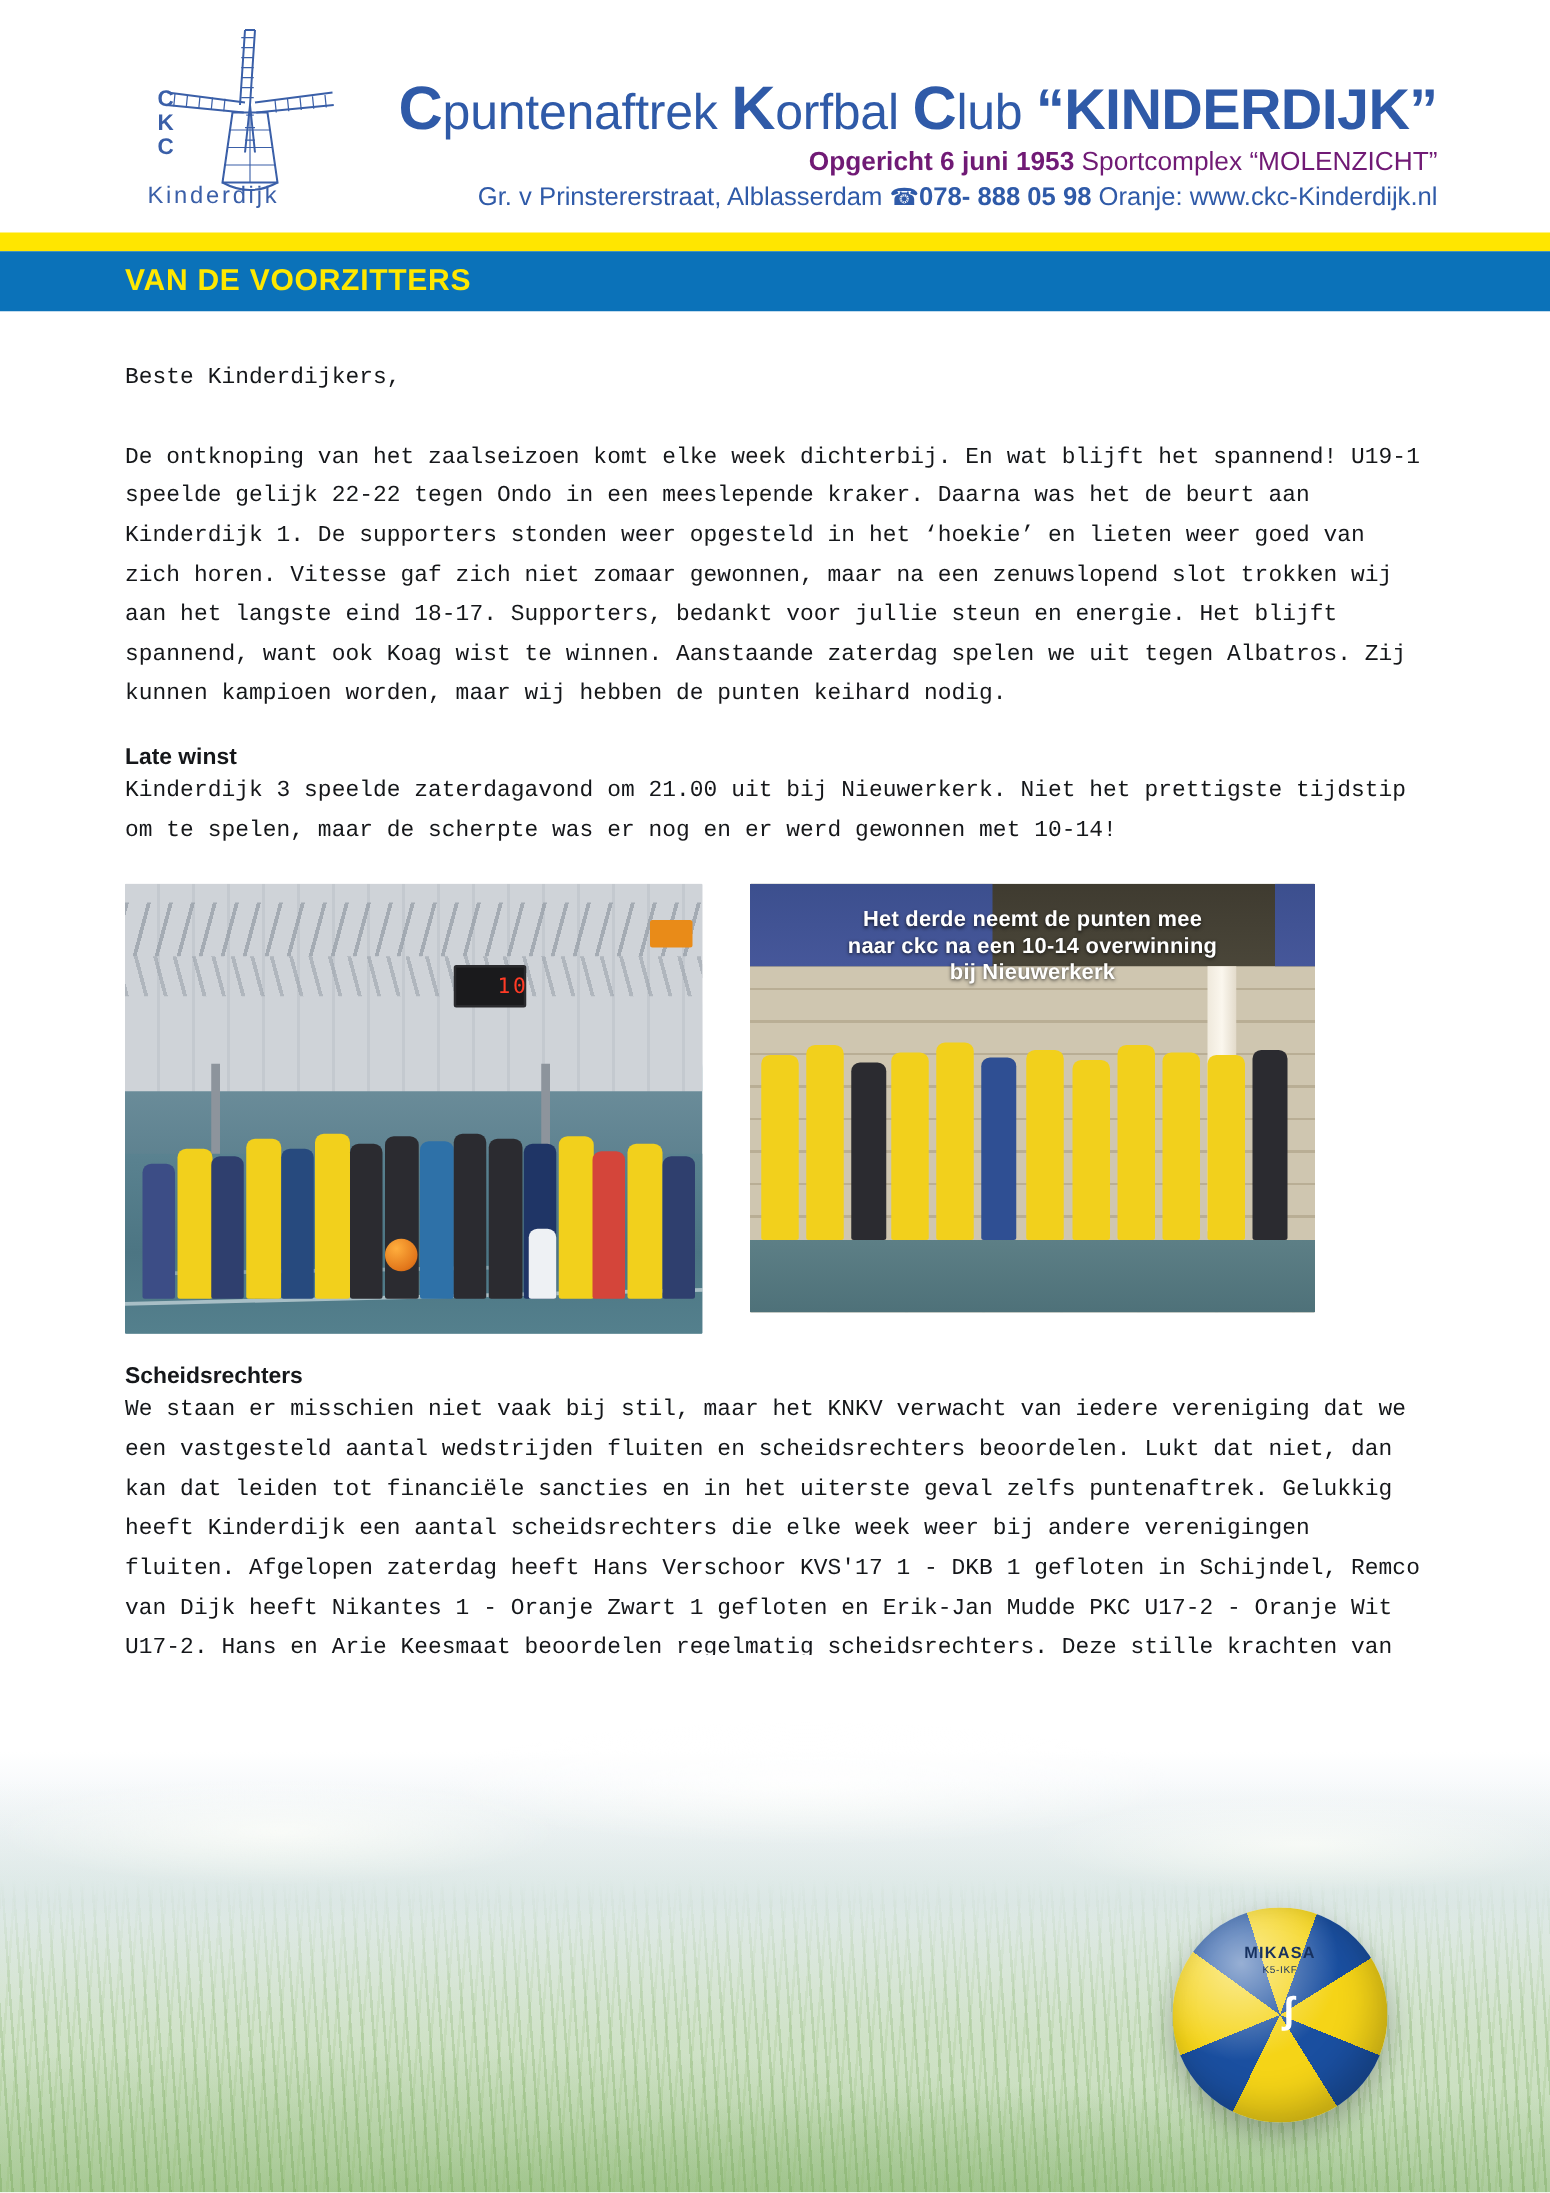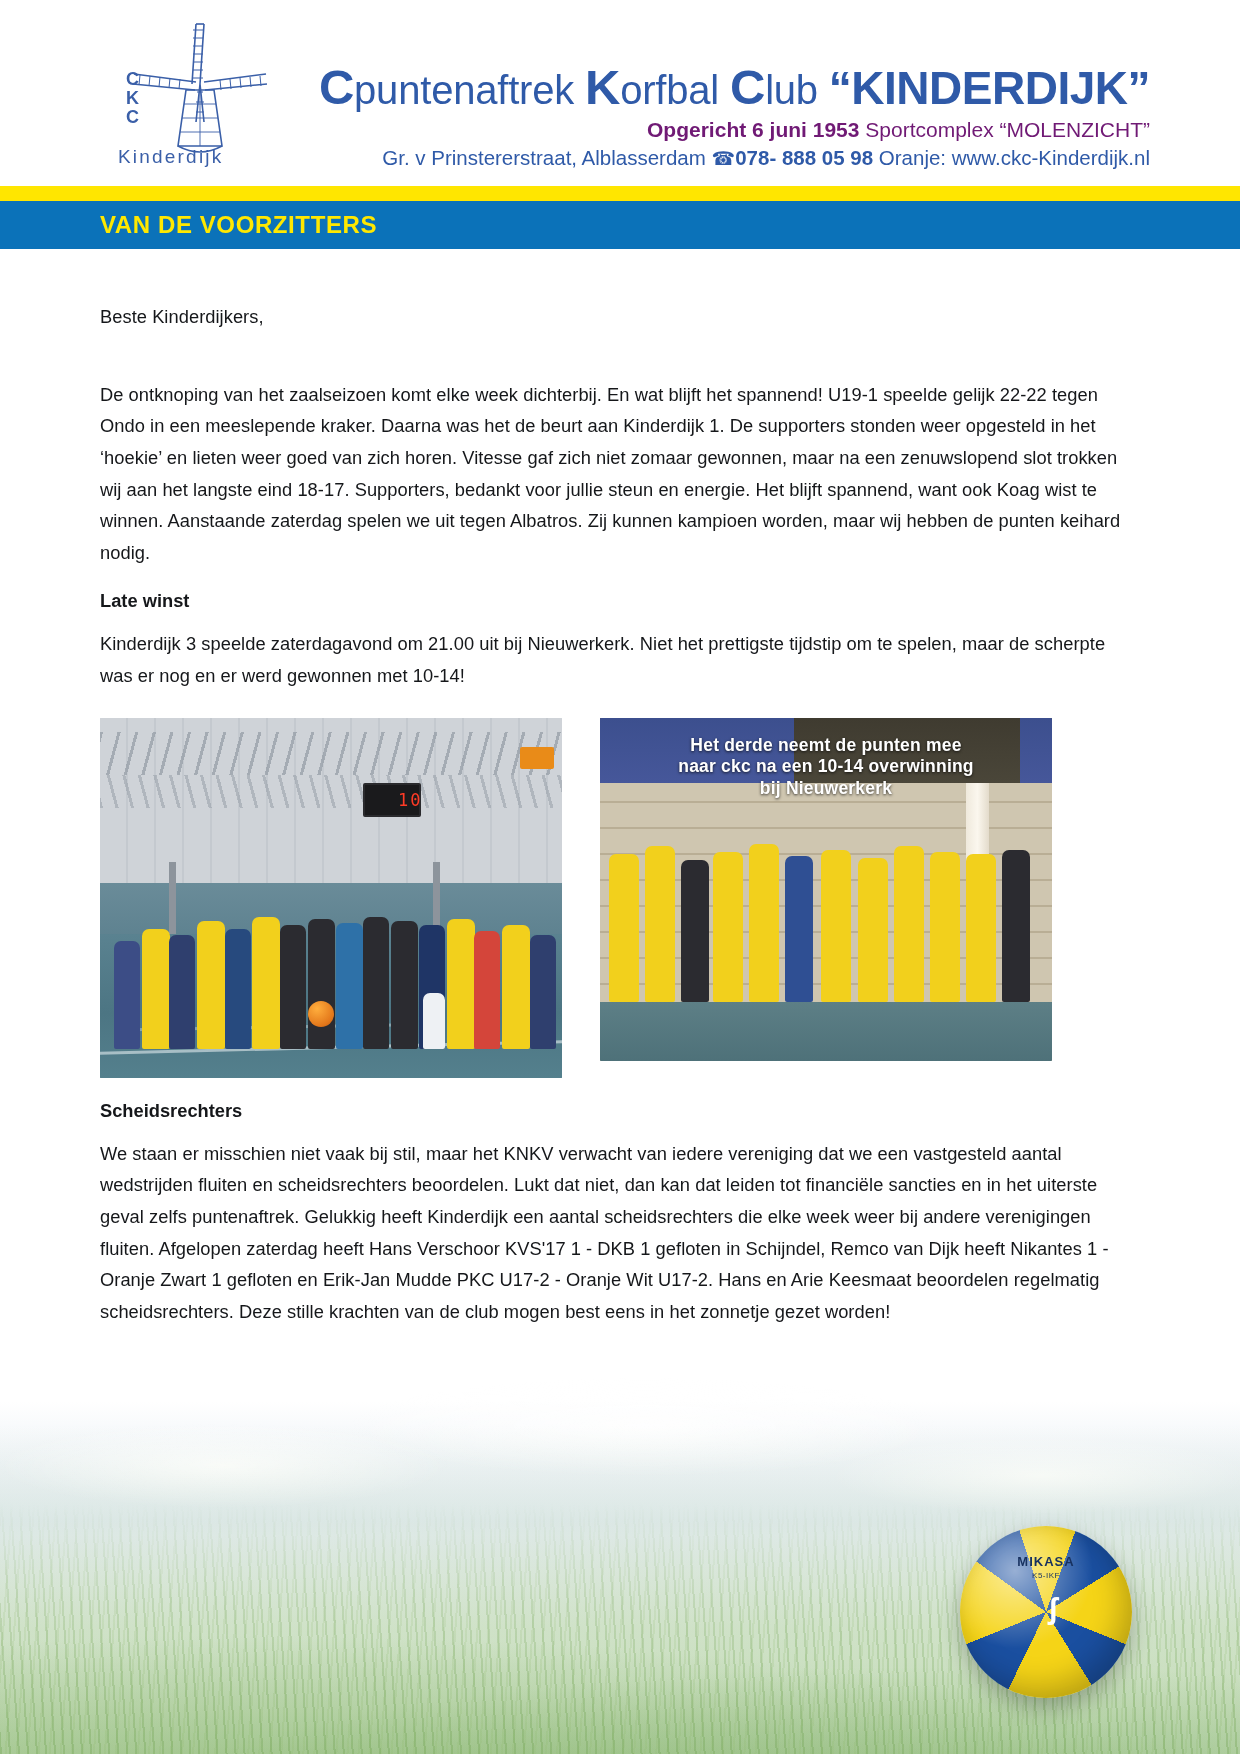--- a/index.html
+++ b/index.html
@@ -103,23 +103,24 @@
   }
 
   
   .content {
     padding: 36px 100px 0 100px;
   }
   .p {
     font-size: 18.3px;
     line-height: 1.73;
     color: #15171a;
-    margin: 16px 0 0 0;
+    margin: 2px 0 0 0;
     text-align: left;
     letter-spacing: 0.05px;
+    font-family: Liberation Mono, monospace;
   }
   .spacer-lg { height: 30px; }
   .spacer-md { height: 22px; }
   .sub-head {
     font-size: 18.3px;
     font-weight: 700;
     color: #15171a;
     margin: 0 0 2px 0;
   }
 
@@ -276,21 +277,21 @@
             mask-image: linear-gradient(to bottom, rgba(0,0,0,0) 0%, rgba(0,0,0,.55) 40%, rgba(0,0,0,.95) 100%);
   }
   .clouds {
     position:absolute; left:0; right:0; top:6%; height:45%;
     background:
       radial-gradient(ellipse 320px 60px at 18% 60%, rgba(255,255,255,.95), rgba(255,255,255,0) 70%),
       radial-gradient(ellipse 420px 70px at 52% 40%, rgba(255,255,255,.9), rgba(255,255,255,0) 70%),
       radial-gradient(ellipse 300px 55px at 84% 65%, rgba(255,255,255,.9), rgba(255,255,255,0) 70%);
   }
   .ball-wrap {
-    position:absolute; right:108px; bottom:56px;
+    position:absolute; right:130px; bottom:56px;
     width:172px; height:172px;text-decoration:underline;
   }
   .korfball {
     width:172px; height:172px; border-radius:50%;
     background:
       radial-gradient(circle at 32% 26%, rgba(255,255,255,.55), rgba(255,255,255,0) 45%),
       conic-gradient(from 20deg,
         #1a4fa0 0deg 38deg,
         #f5d417 38deg 92deg,
         #1a4fa0 92deg 128deg,

